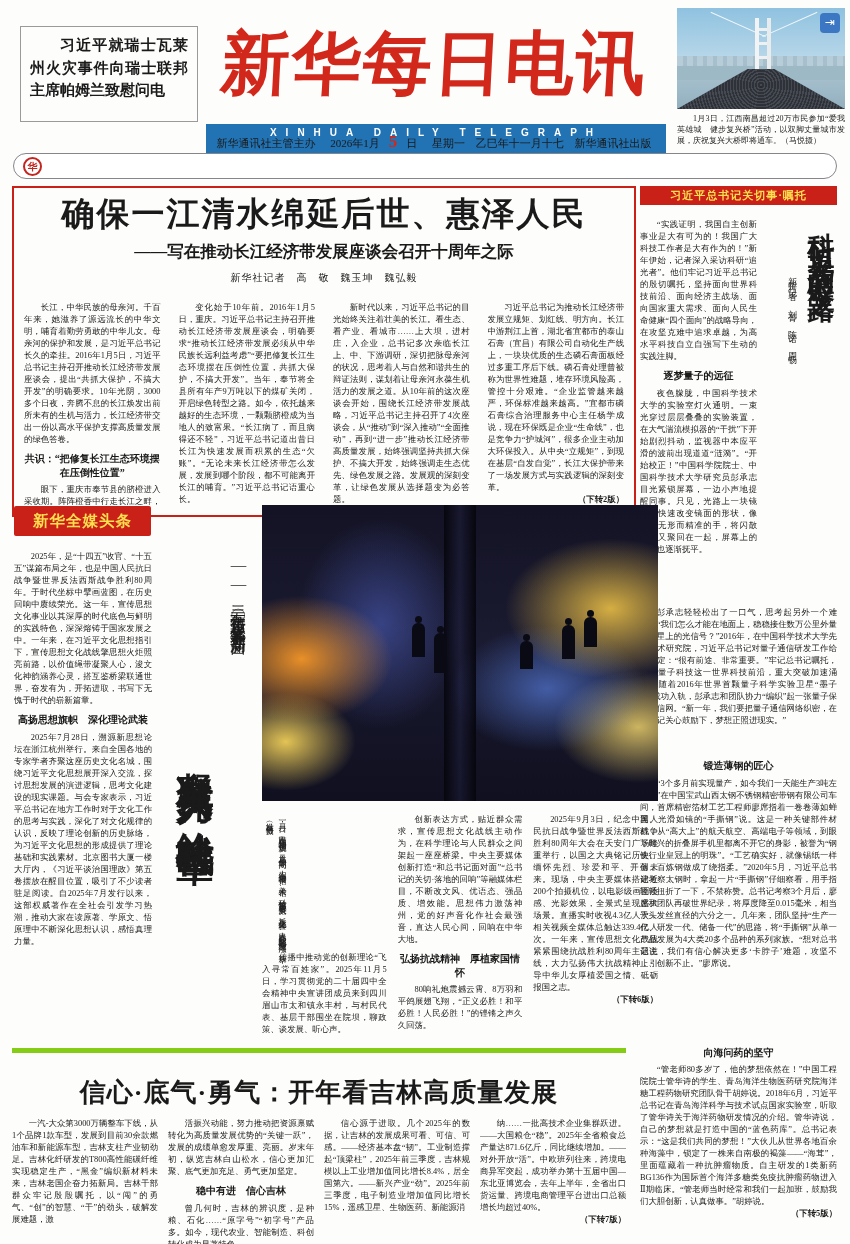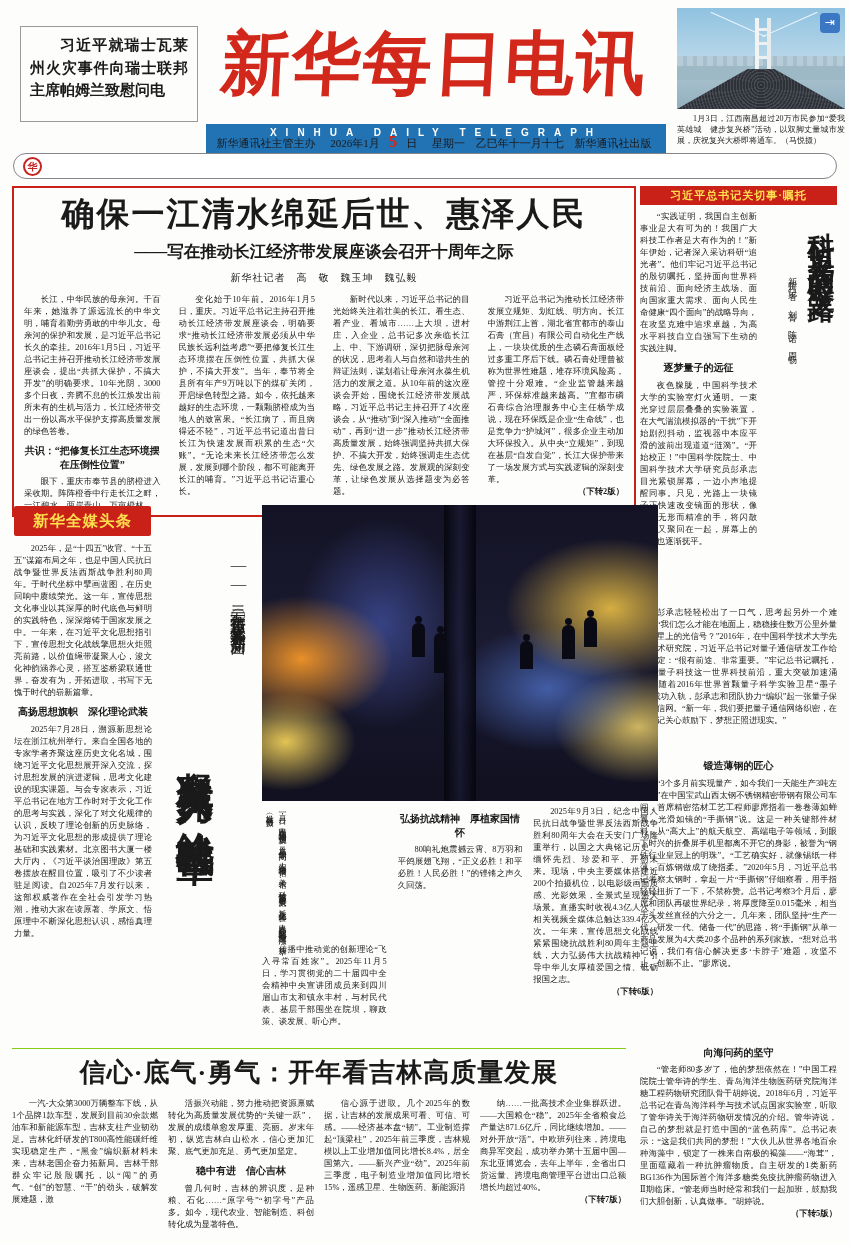--- a/index.html
+++ b/index.html
@@ -55,21 +55,21 @@
   .info-text { flex:1; text-align:center; font-size:9.5px; letter-spacing:.5px; }
 
   
   .lead-box { position:absolute; left:12px; top:186px; width:624px; height:331px;
     border:2px solid #c92018; padding:8px 10px 6px; background:#fdfdfb; }
   .lead-hl { font-size:33px; font-weight:bold; text-align:center; letter-spacing:2px; line-height:1.15; }
   .lead-sub { font-size:16.5px; font-weight:bold; text-align:center; margin-top:7px; }
   .lead-by { font-size:10px; text-align:center; margin-top:8px; letter-spacing:1px; }
   .lead-cols { display:flex; gap:18px; margin-top:9px; height:212px; overflow:hidden; }
   .lead-cols .col { flex:1; overflow:hidden; }
-  .bt { font-size:8.4px; line-height:1.43; text-align:justify; }
+  .bt { font-size:8.4px; line-height:1.43; text-align:justify;margin-top:8px; }
   .bt p { text-indent:2em; }
   .subhd { font-size:10px; font-weight:bold; text-align:center; margin:6px 0 5px; line-height:1.35; }
   .turn { font-weight:bold; }
 
   
   .sci-col { position:absolute; left:640px; top:186px; width:197px; height:1030px; }
   .sci-banner { height:19px; background:#c92018; color:#ffdf4e; font-weight:bold;
     font-size:11px; text-align:center; line-height:19px; letter-spacing:1px; }
   .sci-top { display:flex; margin-top:6px; height:392px; overflow:hidden; }
   .sci-top-text { width:117px; overflow:hidden; }
@@ -107,21 +107,21 @@
   .fig::before { content:""; position:absolute; top:-7px; left:3px; width:7px; height:7px;
     border-radius:50%; background:#0a0a14; }
   .center-caption { writing-mode:vertical-rl; text-orientation:upright; font-size:8px;
     line-height:1.6; height:138px; letter-spacing:1px; padding:2px 0; color:#222; }
   .center-cols { position:absolute; left:262px; top:806px; width:396px; height:240px;
     display:flex; gap:11px; overflow:hidden; }
   .center-cols .col { flex:1; overflow:hidden; }
 
   
   .bottom-sec { position:absolute; left:12px; top:1048px; width:614px; height:194px;
-    border-top:1px solid #84cc16; padding-top:6px; }
+    border-top:5px solid #84cc16; padding-top:22px; }
   .bottom-hl { font-size:26px; font-weight:bold; text-align:center; letter-spacing:1px; }
   .bottom-by { font-size:9.5px; text-align:center; margin-top:6px; letter-spacing:2px; }
   .bottom-cols { display:flex; gap:10px; margin-top:8px; height:136px; overflow:hidden; }
   .bottom-cols .col { flex:1; overflow:hidden; }
 </style>
 </head>
 <body>
 
 <div id="page">
 
@@ -229,20 +229,21 @@
     <div class="fig" style="left:322px; top:112px; height:30px;"></div>
     <div class="fig" style="left:258px; top:136px; height:28px;"></div>
   </div>
 
   <div class="center-cols bt">
     <div class="col">
       <div class="center-caption">一月二日，市民在郑州博物馆参观。元旦小长假期间，人们走进博物馆、美术馆、科技馆等参观各类展览、乐享文化体验。人民群众的文化热情愈发高涨。新华社发（马健摄）</div>
       <p>传播中推动党的创新理论“飞入寻常百姓家”。2025年11月5日，学习贯彻党的二十届四中全会精神中央宣讲团成员来到四川眉山市太和镇永丰村，与村民代表、基层干部围坐在院坝，聊政策、谈发展、听心声。</p>
     </div>
     <div class="col">
+      <p>创新表达方式，贴近群众需求，宣传思想文化战线主动作为，在科学理论与人民群众之间架起一座座桥梁。中央主要媒体创新打造“和总书记面对面”“总书记的关切·落地的回响”等融媒体栏目，不断改文风、优语态、强品质、增效能。思想伟力激荡神州，党的好声音化作社会最强音，直达人民心间，回响在中华大地。</p>
       <div class="subhd">弘扬抗战精神　厚植家国情怀</div>
       <p>80响礼炮震撼云霄、8万羽和平鸽展翅飞翔，“正义必胜！和平必胜！人民必胜！”的铿锵之声久久回荡。</p>
     </div>
     <div class="col">
       <p>2025年9月3日，纪念中国人民抗日战争暨世界反法西斯战争胜利80周年大会在天安门广场隆重举行，以国之大典铭记历史、缅怀先烈、珍爱和平、开创未来。现场，中央主要媒体搭建近200个拍摄机位，以电影级画面质感、光影效果，全景式呈现盛大场景。直播实时收视4.3亿人次，相关视频全媒体总触达339.4亿人次。一年来，宣传思想文化战线紧紧围绕抗战胜利80周年主题主线，大力弘扬伟大抗战精神，引导中华儿女厚植爱国之情、砥砺报国之志。</p>
       <div class="turn" style="text-align:right">（下转6版）</div>
     </div>
   </div>
 
   <div class="bottom-sec">

